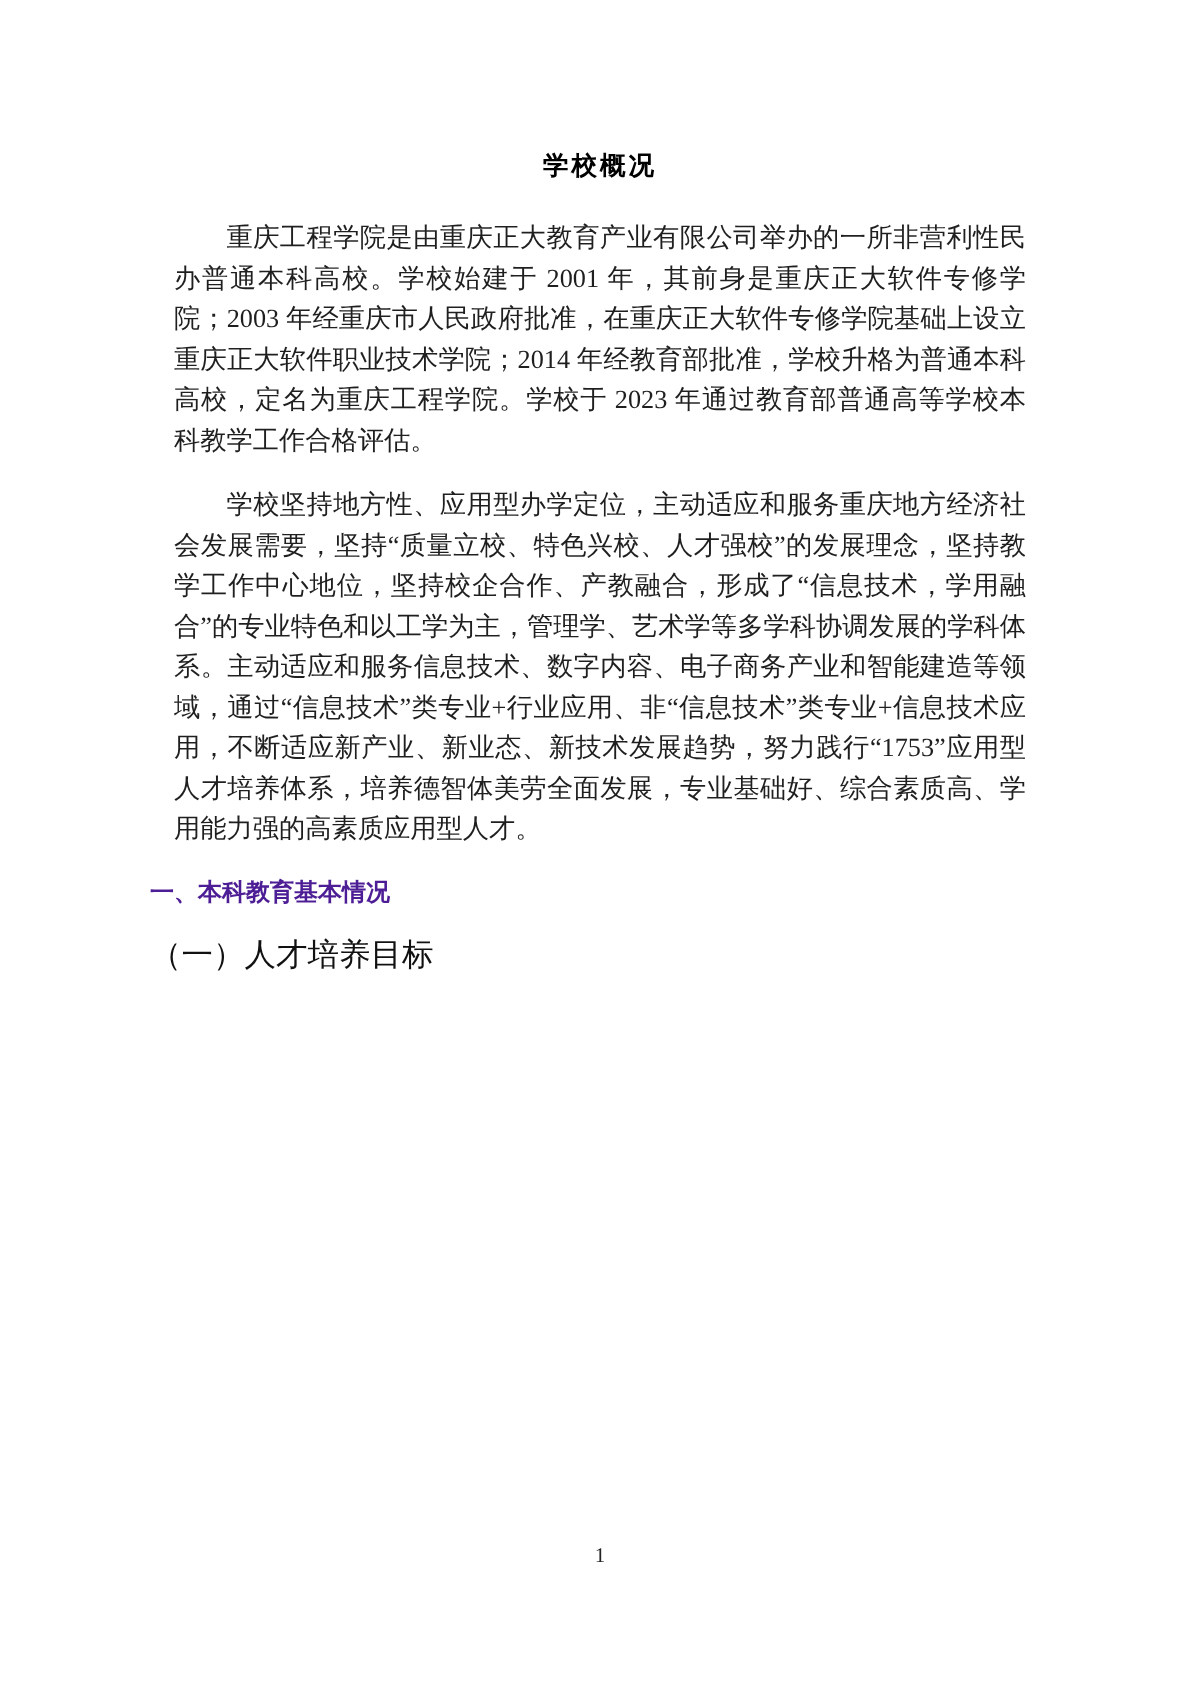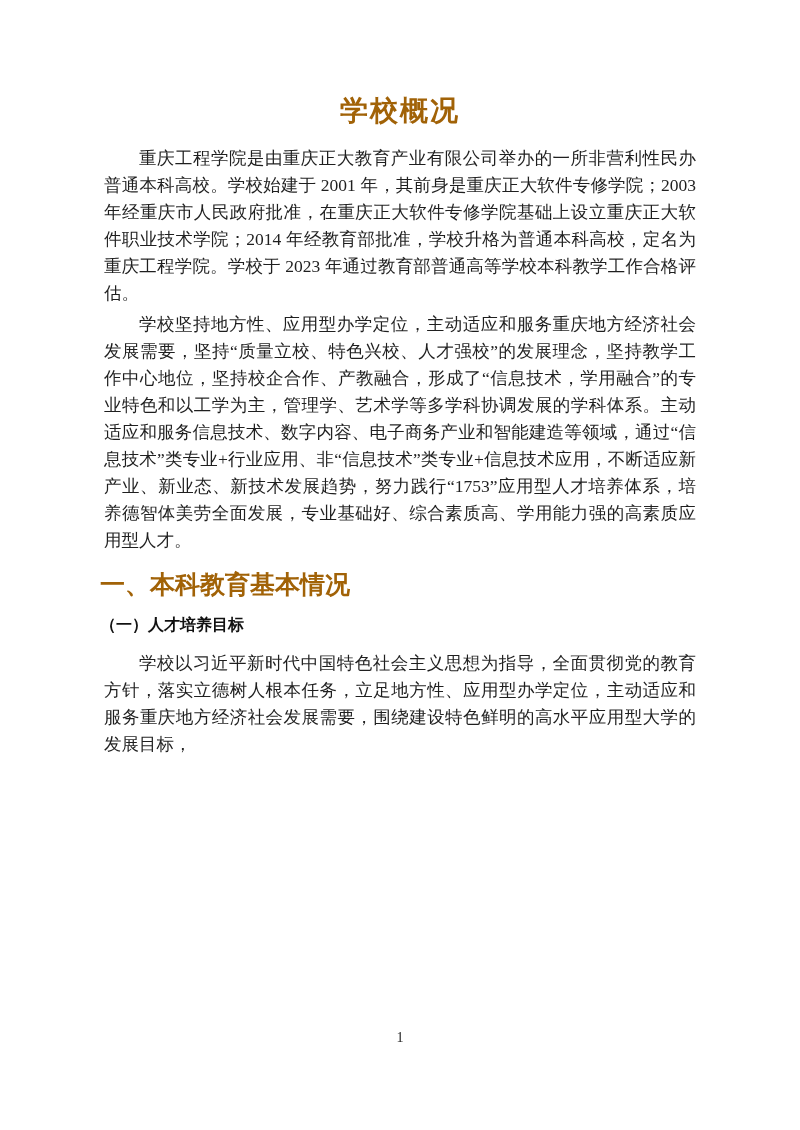--- a/index.html
+++ b/index.html
@@ -17,50 +17,50 @@
   }
   .content {
     position: absolute;
     left: 100px;
     top: 94px;
     width: 600px;
   }
   .doc-title {
     font-family: "Liberation Sans", "DejaVu Sans", sans-serif;
     font-weight: 700;
-    font-size: 28px;
+    font-size: 17px;
     line-height: 34px;
     text-align: center;
     margin: 0 0 17px 0;
     letter-spacing: 2px;
-    color: #a16207;
+    color: #000000;
   }
   p.body-para {
     font-family: "Liberation Serif", "DejaVu Serif", serif;
     font-size: 17.5px;
     line-height: 27px;
     text-align: justify;
     text-justify: inter-character;
     text-indent: 2em;
-    margin: 4px;
+    margin: 16px;
     color: #1f1f1f;
     word-break: break-all;
   }
   h2.section-heading {
     font-family: Liberation Sans, sans-serif;
     font-weight: 700;
-    font-size: 25px;
+    font-size: 16px;
     line-height: 26px;
     margin: 17px 0 0 0;
-    color: #a16207;
+    color: #4c1d95;
   }
   h3.subsection-heading {
     font-family: "Liberation Sans", "DejaVu Sans", sans-serif;
-    font-weight: 700;
-    font-size: 16px;
+    font-weight: 400;
+    font-size: 21px;
     line-height: 24px;
     margin: 16px 0 13px 0;
     color: #111111;
   }
   .page-number {
     position: absolute;
     left: 0;
     top: 1030px;
     width: 800px;
     text-align: center;
@@ -80,17 +80,16 @@
 
     <p class="body-para">学校坚持地方性、应用型办学定位，主动适应和服务重庆地方经济社会发展需要，坚持“质量立校、特色兴校、人才强校”的发展理念，坚持教学工作中心地位，坚持校企合作、产教融合，形成了“信息技术，学用融合”的专业特色和以工学为主，管理学、艺术学等多学科协调发展的学科体系。主动适应和服务信息技术、数字内容、电子商务产业和智能建造等领域，通过“信息技术”类专业+行业应用、非“信息技术”类专业+信息技术应用，不断适应新产业、新业态、新技术发展趋势，努力践行“1753”应用型人才培养体系，培养德智体美劳全面发展，专业基础好、综合素质高、学用能力强的高素质应用型人才。</p>
 
 
 
 
     <h2 class="section-heading">一、本科教育基本情况</h2>
 
     <h3 class="subsection-heading">（一）人才培养目标</h3>
 
-    <p class="body-para">学校以习近平新时代中国特色社会主义思想为指导，全面贯彻党的教育方针，落实立德树人根本任务，立足地方性、应用型办学定位，主动适应和服务重庆地方经济社会发展需要，围绕建设特色鲜明的高水平应用型大学的发展目标，</p>
   </div>
 
   <div class="page-number">1</div>
 </div>
 
 </body></html>

